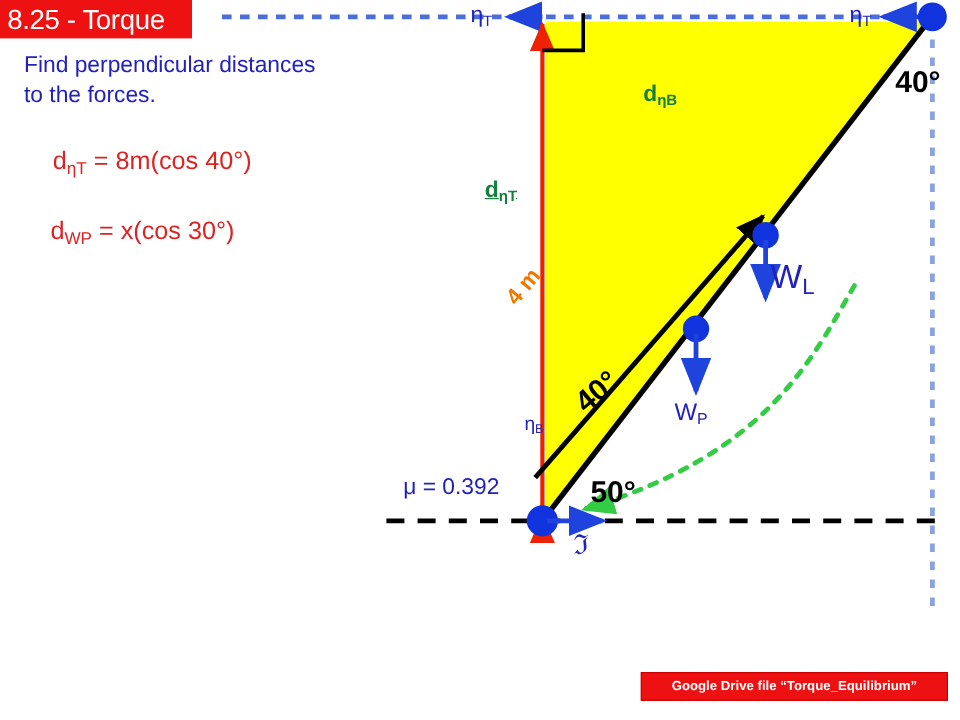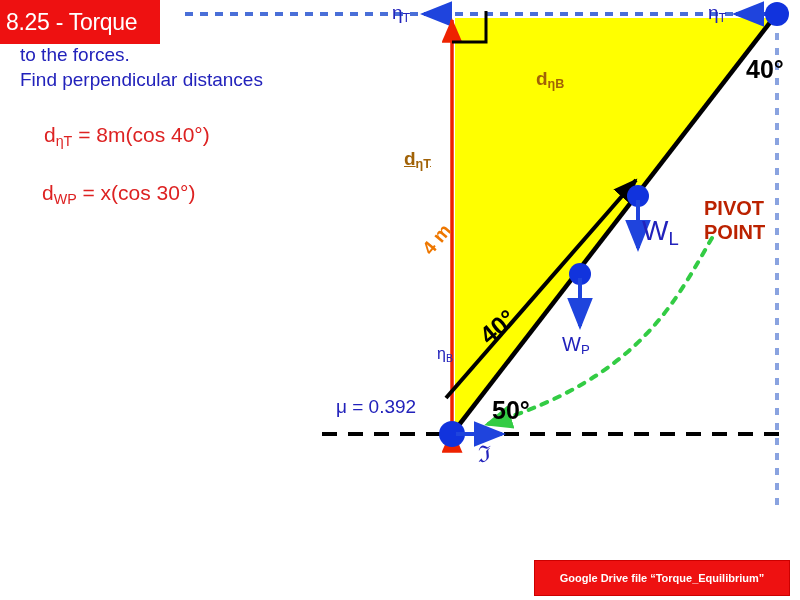--- a/index.html
+++ b/index.html
@@ -25,21 +25,21 @@
     width: 800px;
     height: 600px;
   }
 
   
   .title-banner {
     position: absolute;
     left: 0px;
     top: 0px;
     width: 160px;
-    height: 44px;
+    height: 32px;
     background: #ee1111;
     display: flex;
     align-items: center;
     padding-left: 6px;
     box-sizing: border-box;
     z-index: 20;
   }
   .title-banner .title-text {
     color: #ffffff;
     font-size: 23px;
@@ -75,21 +75,21 @@
   }
   .eq1 { left: 44px; top: 123px; text-align: right; }
   .eq2 { left: 42px; top: 181px; }
 
   
   .footer-banner {
     position: absolute;
     left: 534px;
     top: 560px;
     width: 256px;
-    height: 36px;
+    height: 24px;
     background: #ee1111;
     border: 1px solid #cc0000;
     box-sizing: border-box;
     display: flex;
     align-items: center;
     justify-content: center;
     z-index: 20;
   }
   .footer-banner .footer-text {
     color: #ffffff;
@@ -104,21 +104,21 @@
     white-space: nowrap;
     z-index: 16;
     font-family: "Liberation Sans", sans-serif;
   }
   .lbl sub {
     font-size: 0.66em;
     vertical-align: -0.26em;
   }
   .lbl-blue { color: #2222bb; }
   .lbl-black { color: #000000; font-weight: bold; }
-  .lbl-orange { color: #a16207; font-weight: bold; }
+  .lbl-orange { color: #15803d; font-weight: bold; }
   .lbl-darkred { color: #bb2200; font-weight: bold; }
 
   .eta-t-left  { left: 392px; top: 2px;  font-size: 19px; }
   .eta-t-right { left: 708px; top: 2px;  font-size: 19px; }
   .eta-b       { left: 437px; top: 345px; font-size: 16px; }
   .d-eta-t     { left: 404px; top: 148px; font-size: 19px; text-decoration: underline; }
   .d-eta-b     { left: 536px; top: 68px;  font-size: 19px; }
   .mu-label    { left: 336px; top: 396px; font-size: 19px; }
   .w-l-label   { left: 642px; top: 215px; font-size: 28px; }
   .w-p-label   { left: 562px; top: 333px; font-size: 20px; }
@@ -197,22 +197,22 @@
     <line x1="456" y1="434" x2="502" y2="434" stroke="#1f44dd" stroke-width="4" marker-end="url(#arrow-blue)"></line>
 
     <path d="M 712,238 C 676,300 640,378 488,424" fill="none" stroke="#33cc44" stroke-width="4" stroke-dasharray="6,8" stroke-linecap="round" marker-end="url(#arrow-green)"></path>
   </svg>
 
   <div class="title-banner">
     <span class="title-text">8.25 - Torque</span>
   </div>
 
   <div class="instruction">
+    <div>Find perpendicular distances</div>
     <div>to the forces.</div>
-    <div>Find perpendicular distances</div>
   </div>
 
   <div class="equation eq1">
     <span>d</span><sub>ηT</sub>
     <span>= 8m(cos 40°)</span>
   </div>
   <div class="equation eq2">
     <span>d</span><sub>WP</sub>
     <span>= x(cos 30°)</span>
   </div>
@@ -250,22 +250,18 @@
   <div class="lbl lbl-blue mu-label">μ = 0.392</div>
 
   <div class="lbl len-4m">4 m</div>
 
   <div class="lbl lbl-black angle-40-top">40°</div>
 
   <div class="lbl lbl-black angle-40-mid">40°</div>
 
   <div class="lbl lbl-black angle-50-bot">50°</div>
 
-  <div class="lbl lbl-darkred pivot-label">
-    <div>PIVOT</div>
-    <div>POINT</div>
-  </div>
 
   <div class="footer-banner">
     <span class="footer-text">Google Drive file “Torque_Equilibrium”</span>
   </div>
 
 </div>
 
 </body></html>

